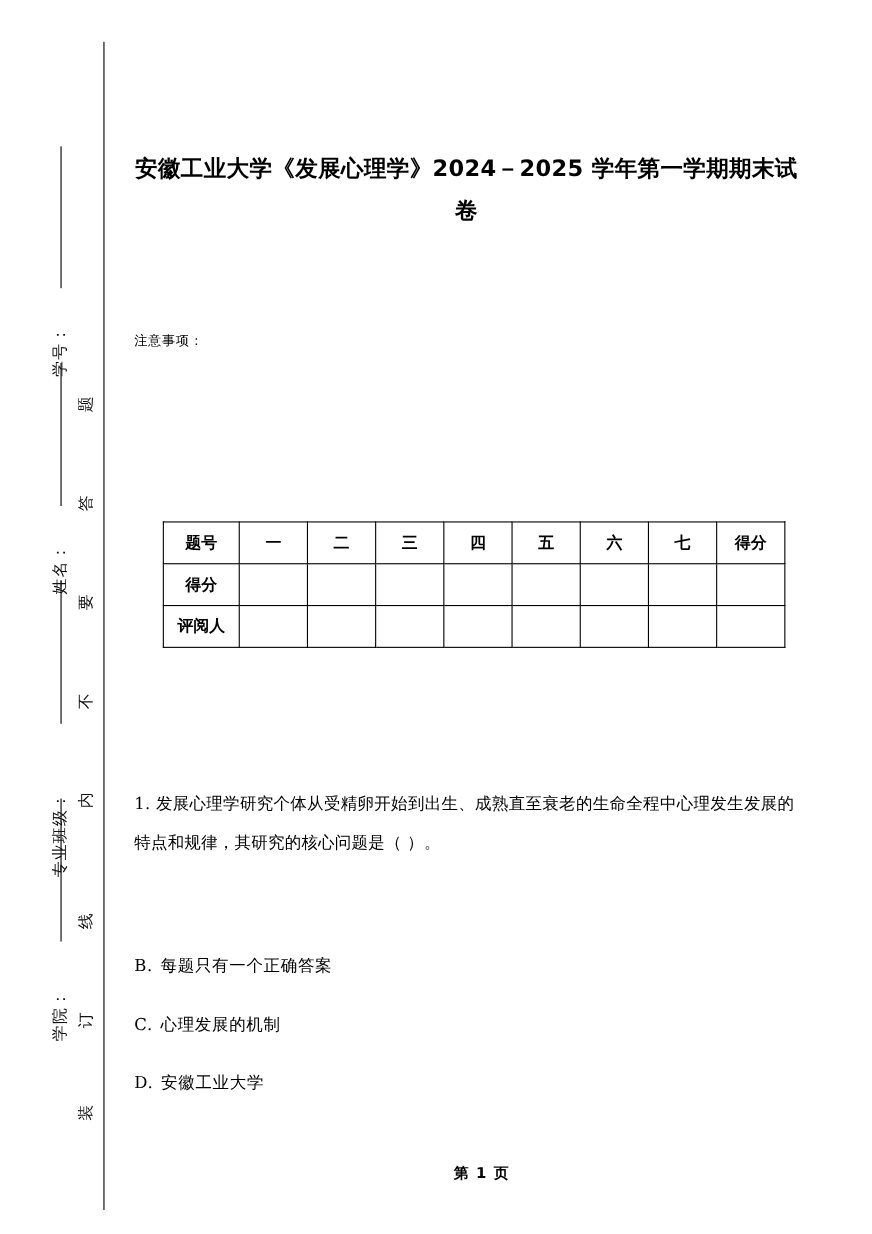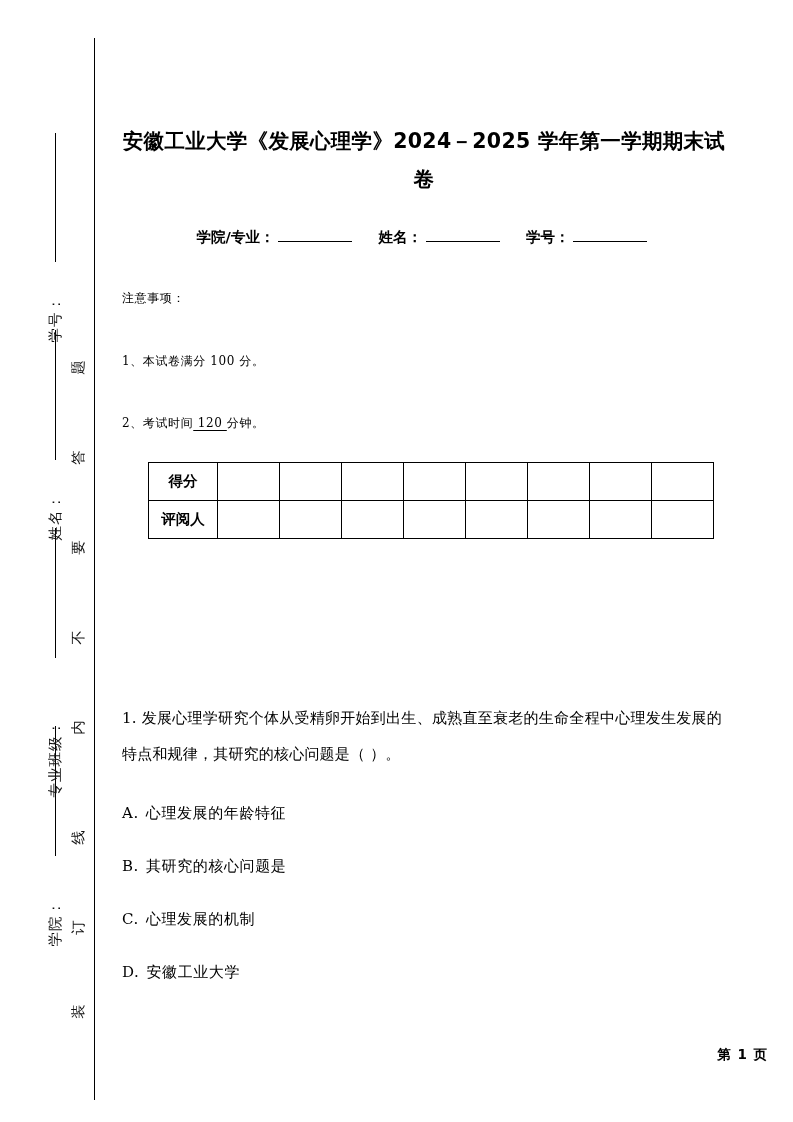--- a/index.html
+++ b/index.html
@@ -62,21 +62,21 @@
     font-size: 14.5px;
     color: #111;
     width: 20px;
     text-align: center;
   }
 
   
   #page-body {
     position: absolute;
     left: 108px;
-    top: 0;
+    top: 12px;
     width: 660px;
     height: 862px;
   }
 
   #exam-title {
     position: absolute;
     left: 14px;
     top: 122px;
     width: 604px;
     font-family: "DejaVu Sans", "Liberation Sans", sans-serif;
@@ -184,21 +184,21 @@
   #opt-a { top: 802px; }
   #opt-b { top: 855px; }
   #opt-c { top: 908px; }
   #opt-d { top: 961px; }
 
   #page-footer {
     position: absolute;
     left: 0;
     top: 1046px;
     width: 660px;
-    text-align: right;
+    text-align: center;
     font-family: "DejaVu Sans", "Liberation Sans", sans-serif;
     font-weight: bold;
     font-size: 13.5px;
     letter-spacing: 1px;
   }
 </style>
 </head>
 <body>
 
 <div id="binding-margin">
@@ -222,30 +222,36 @@
   <div class="vchar" style="top:718px;">内</div>
   <div class="vchar" style="top:828px;">线</div>
   <div class="vchar" style="top:918px;">订</div>
   <div class="vchar" style="top:1002px;">装</div>
 </div>
 
 <div id="page-body">
 
   <div id="exam-title">安徽工业大学《发展心理学》2024－2025 学年第一学期期末试卷</div>
 
-  <div id="student-info">
-    <span>学院/专业：</span><span class="fill-line"></span><span class="gap"></span><span>姓名：</span><span class="fill-line"></span><span class="gap"></span><span>学号：</span><span class="fill-line"></span>
-  </div>
 
   <div class="body-line" id="notice-heading">注意事项：</div>
-  <div class="body-line" id="notice-1">1、本试卷满分 100 分。</div>
-  <div class="body-line" id="notice-2"><span>2、考试时间</span><span class="uline"> 120 </span><span>分钟。</span></div>
 
   <table id="score-table">
     <tbody>
+        <tr>
+      <td class="rowhead">题号</td>
+      <td class="cell">一</td>
+      <td class="cell">二</td>
+      <td class="cell">三</td>
+      <td class="cell">四</td>
+      <td class="cell">五</td>
+      <td class="cell">六</td>
+      <td class="cell">七</td>
+      <td class="cell">得分</td>
+    </tr>
     <tr>
       <td class="rowhead">得分</td>
       <td class="cell"></td>
       <td class="cell"></td>
       <td class="cell"></td>
       <td class="cell"></td>
       <td class="cell"></td>
       <td class="cell"></td>
       <td class="cell"></td>
       <td class="cell"></td>
@@ -260,25 +266,22 @@
       <td class="cell"></td>
       <td class="cell"></td>
       <td class="cell"></td>
     </tr>
   </tbody>
     </table>
 
 
   <div id="q1-stem">1. 发展心理学研究个体从受精卵开始到出生、成熟直至衰老的生命全程中心理发生发展的特点和规律，其研究的核心问题是（   ）。</div>
 
-  <div class="option" id="opt-a">
-    <span class="opt-letter">A.</span><span>心理发展的年龄特征</span>
-  </div>
   <div class="option" id="opt-b">
-    <span class="opt-letter">B.</span><span>其研究的核心问题是</span>
+    <span class="opt-letter">B.</span><span>每题只有一个正确答案</span>
   </div>
   <div class="option" id="opt-c">
     <span class="opt-letter">C.</span><span>心理发展的机制</span>
   </div>
   <div class="option" id="opt-d">
     <span class="opt-letter">D.</span><span>安徽工业大学</span>
   </div>
 
   <div id="page-footer">第 1 页</div>
 </div>

